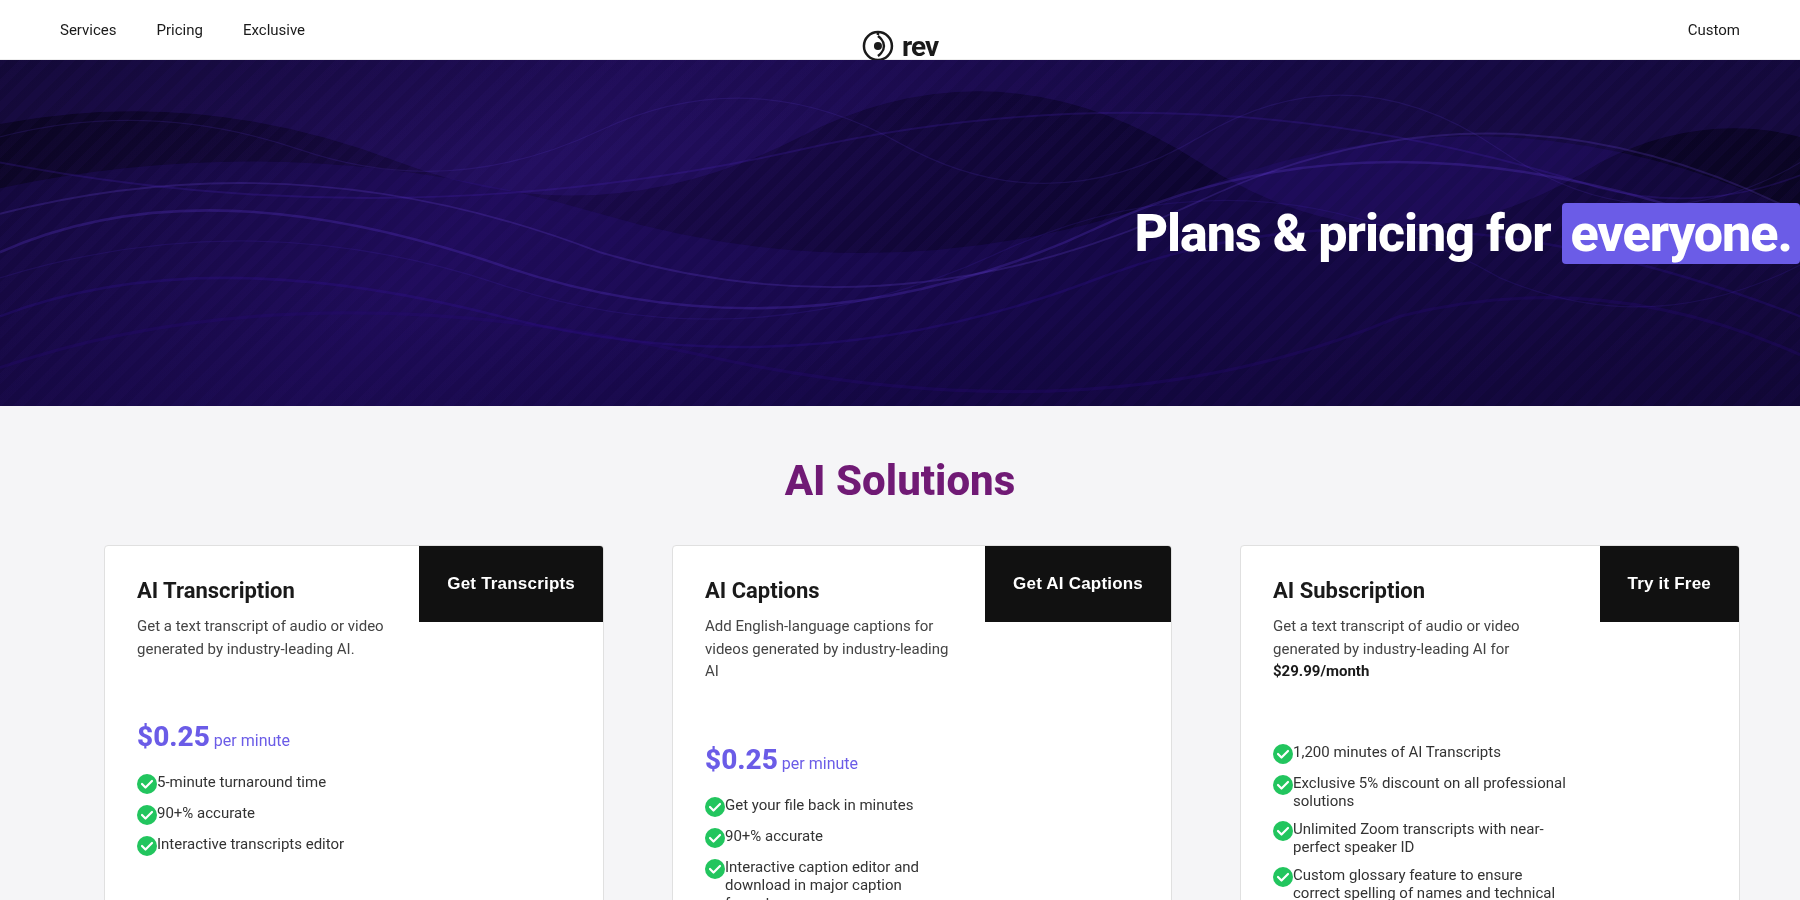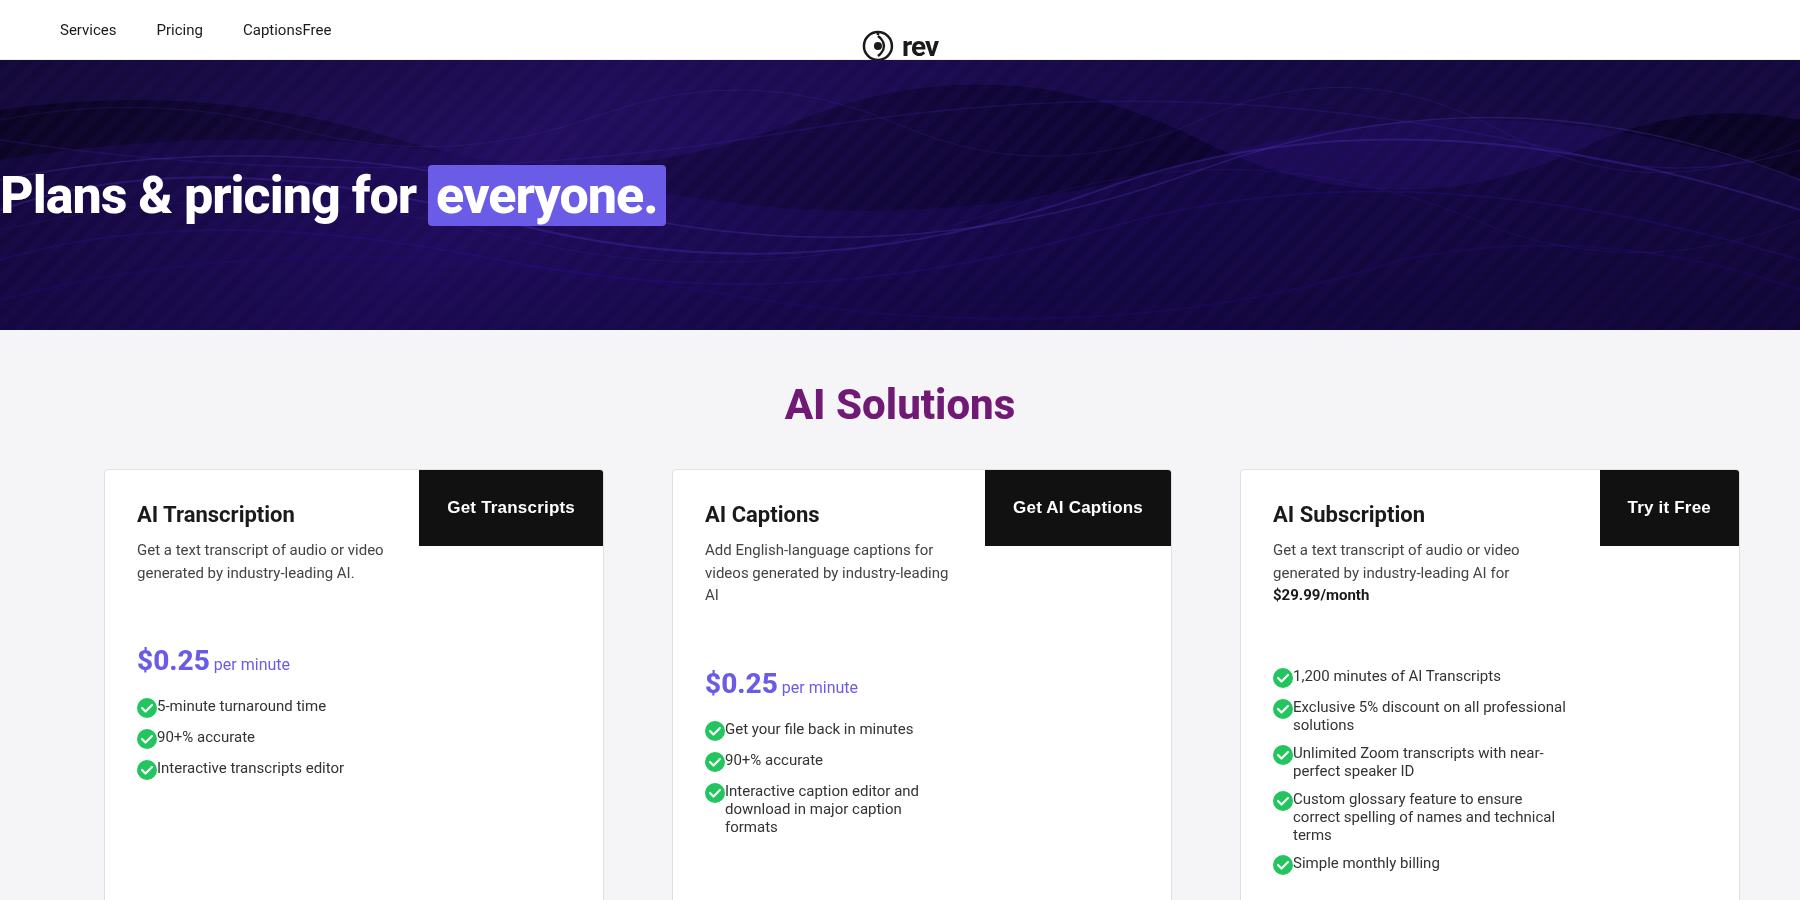--- a/index.html
+++ b/index.html
@@ -12,20 +12,21 @@
       background: #fff;
       color: #1a1a1a;
       width: 1800px;
       min-height: 900px;
     }
 
     
     .navbar {
       display: flex;
       align-items: center;
+      justify-content: space-between;
       padding: 0 60px;
       height: 60px;
       background: #fff;
       border-bottom: 1px solid #eee;
       position: relative;
     }
     .navbar-left {
       display: flex;
       gap: 40px;
       align-items: center;
@@ -58,25 +59,25 @@
     .navbar-right .login-link {
       font-size: 15px;
       color: #1a1a1a;
       text-decoration: none;
       cursor: pointer;
     }
 
     
     .hero {
       width: 100%;
-      height: 270px;
+      height: 346px;
       background: linear-gradient(135deg, #0a0520 0%, #1a0a4a 30%, #0d0530 60%, #0a0520 100%);
       display: flex;
       align-items: center;
-      justify-content: flex-start;
+      justify-content: flex-end;
       position: relative;
       overflow: hidden;
     }
     .hero::before {
       content: '';
       position: absolute;
       inset: 0;
       background:
         radial-gradient(ellipse 120% 80% at 50% 50%, transparent 30%, rgba(5,2,25,0.4) 100%),
         repeating-linear-gradient(
@@ -212,33 +213,33 @@
       letter-spacing: 0.2px;
     }
   </style>
 </head>
 <body>
 
 <nav class="navbar">
   <div class="navbar-left">
     <a class="nav-link">Services</a>
     <a class="nav-link">Pricing</a>
-    <a class="nav-link">Captions</a>
+    <a class="nav-link">Exclusive</a>
   </div>
   <div class="navbar-center">
     <svg class="navbar-logo-icon" viewBox="0 0 32 32" fill="none" xmlns="http://www.w3.org/2000/svg">
       <circle cx="16" cy="16" r="14" stroke="#1a1a1a" stroke-width="2.5" fill="none"></circle>
       <path d="M16 6 C16 6 22 10 22 16 C22 22 16 26 16 26" stroke="#1a1a1a" stroke-width="2.5" fill="none"></path>
       <circle cx="16" cy="16" r="4" fill="#1a1a1a"></circle>
       <line x1="16" y1="2" x2="16" y2="5" stroke="#1a1a1a" stroke-width="2.5"></line>
     </svg>
     <span class="navbar-logo-text">rev</span>
   </div>
   <div class="navbar-right">
-    <a class="login-link">Free</a>
+    <a class="login-link">Custom</a>
   </div>
 </nav>
 
 <section class="hero">
   <div class="hero-waves">
     <svg viewBox="0 0 1800 270" preserveAspectRatio="none" xmlns="http://www.w3.org/2000/svg">
 
       <defs>
         <linearGradient id="waveGrad1" x1="0" y1="0" x2="1" y2="0">
           <stop offset="0%" stop-color="#1a0a6a" stop-opacity="0.3"></stop>

